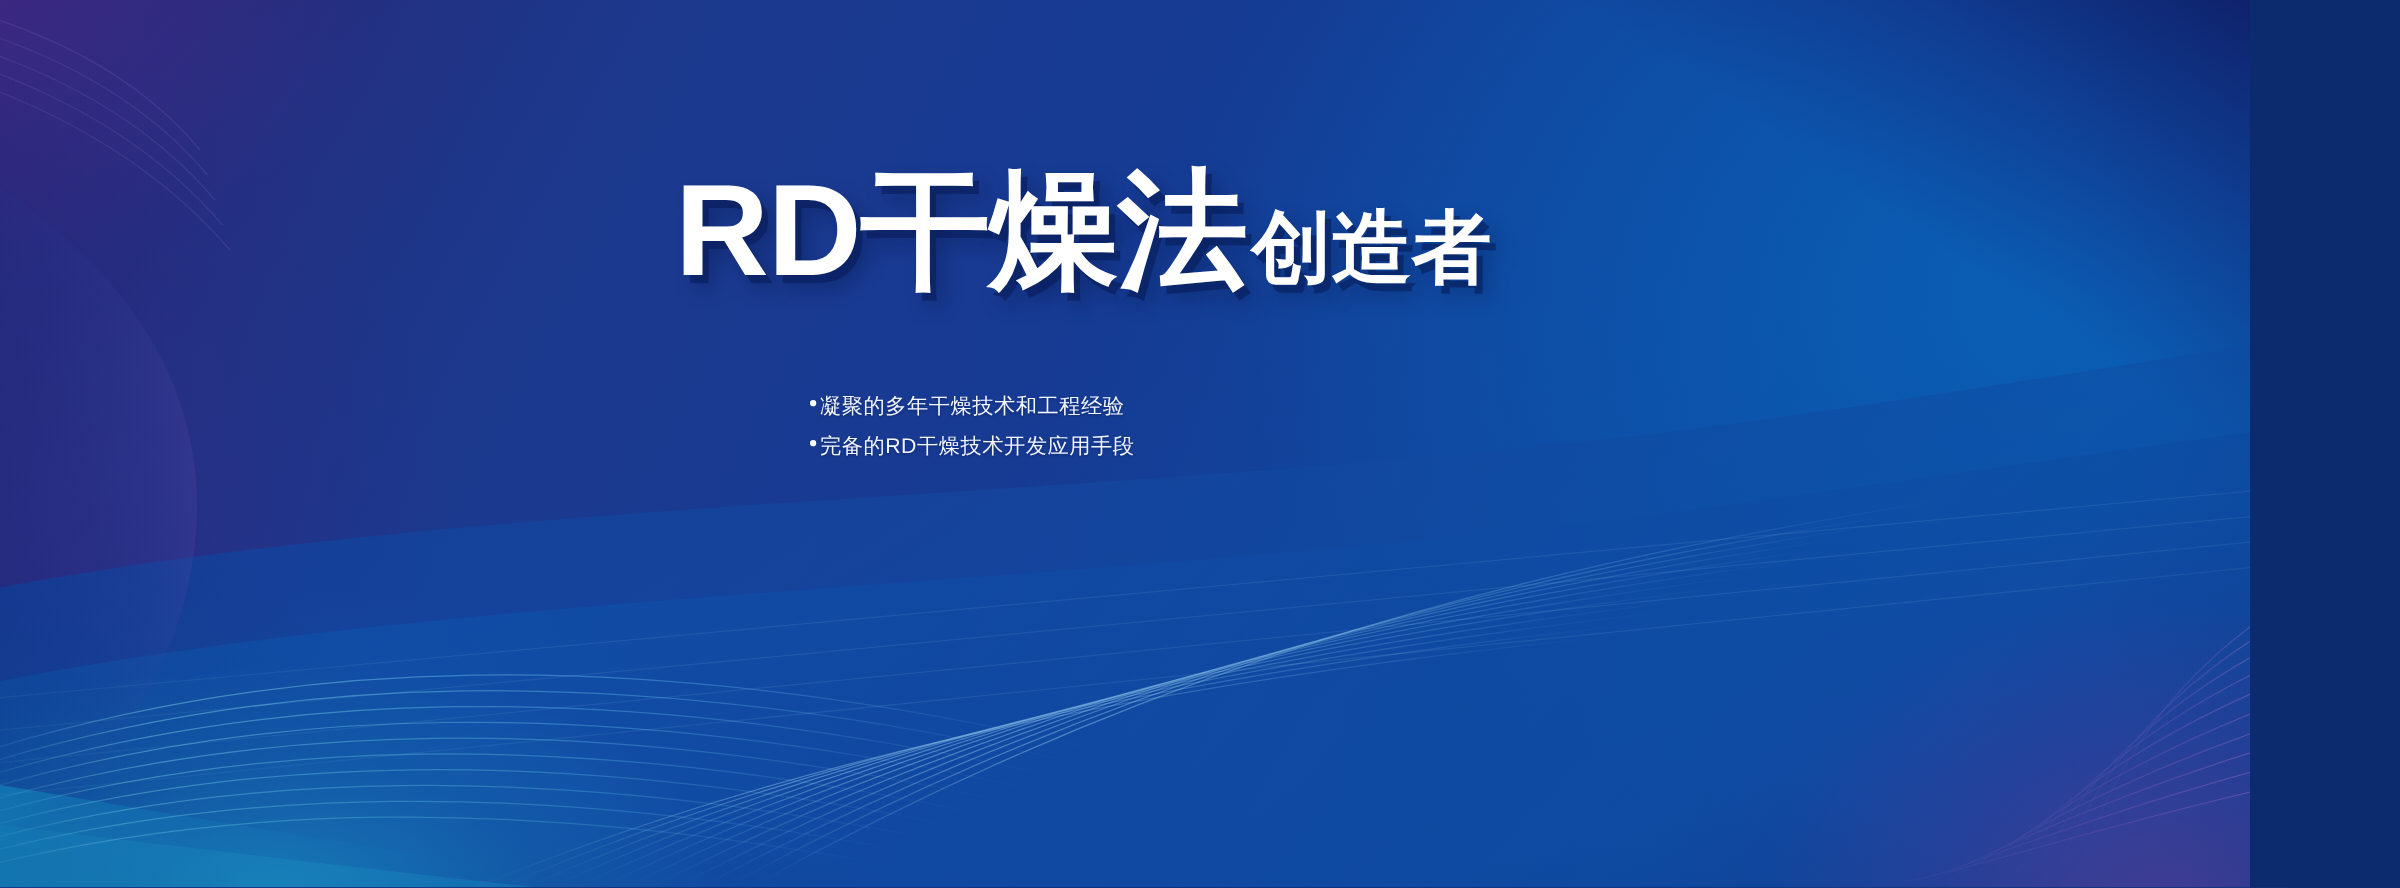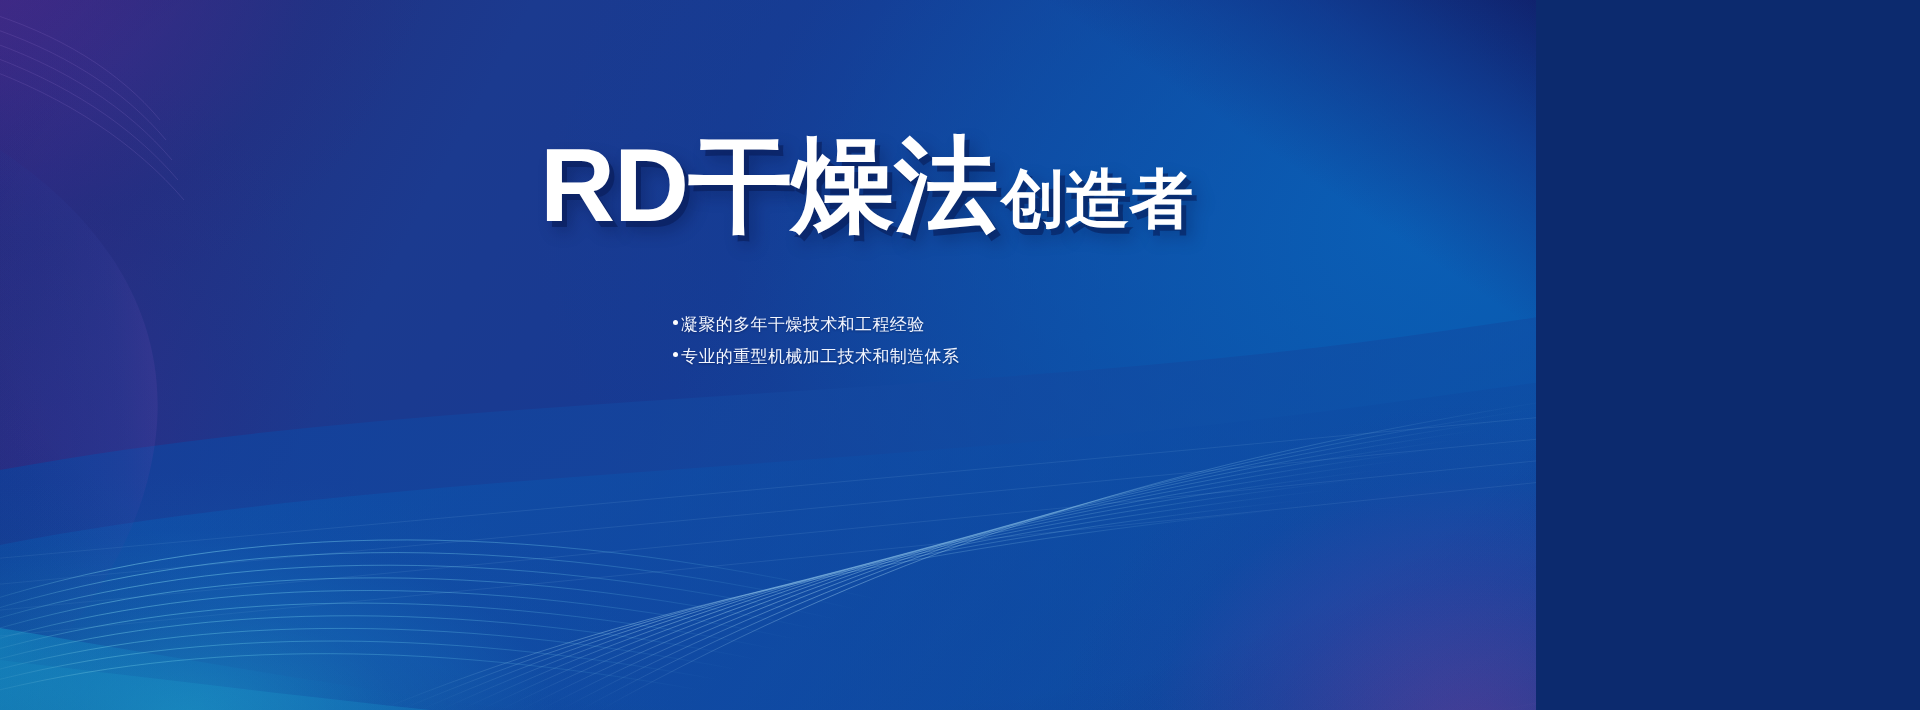--- a/index.html
+++ b/index.html
@@ -1,21 +1,21 @@
 <!DOCTYPE html>
 <html><head>
 <meta charset="utf-8">
 <title>RD Drying Banner</title>
 <style>
   html,body{margin:0;padding:0;background:#0c2a6e;}
   *{box-sizing:border-box;}
 
   #banner{
     position:relative;
-    width:1536px;
+    width:1800px;
     height:710px;
     overflow:hidden;
     font-family:"Liberation Sans","DejaVu Sans",sans-serif;
     background:#1b3a8f;
   }
 
   
   .bg-layer{position:absolute;inset:0;pointer-events:none;}
 
   
@@ -106,21 +106,21 @@
   .headline .sub{
     font-size:64px;
     font-weight:900;
     letter-spacing:0px;
     margin-left:4px;
     vertical-align:baseline;
   }
 
   .bullets{
     position:absolute;
-    left:673px;
+    left:648px;
     top:308px;
     list-style:none;
     margin:0;
     padding:0;
   }
   .bullets li{
     color:#f2f6ff;
     font-size:17px;
     line-height:31px;
     font-weight:400;
@@ -268,18 +268,18 @@
 
     <div class="headline">
       <span class="main">RD干燥法</span><span class="sub">创造者</span>
     </div>
 
     <ul class="bullets">
       <li>
         <span class="dot"></span><span class="txt">凝聚的多年干燥技术和工程经验</span>
       </li>
       <li>
-        <span class="dot"></span><span class="txt">专业的重型机械加工技术和制造体系</span>
+        <span class="dot"></span><span class="txt">完备的RD干燥技术开发应用手段</span>
       </li>
     </ul>
 
   </div>
 </div>
 
 </body></html>

